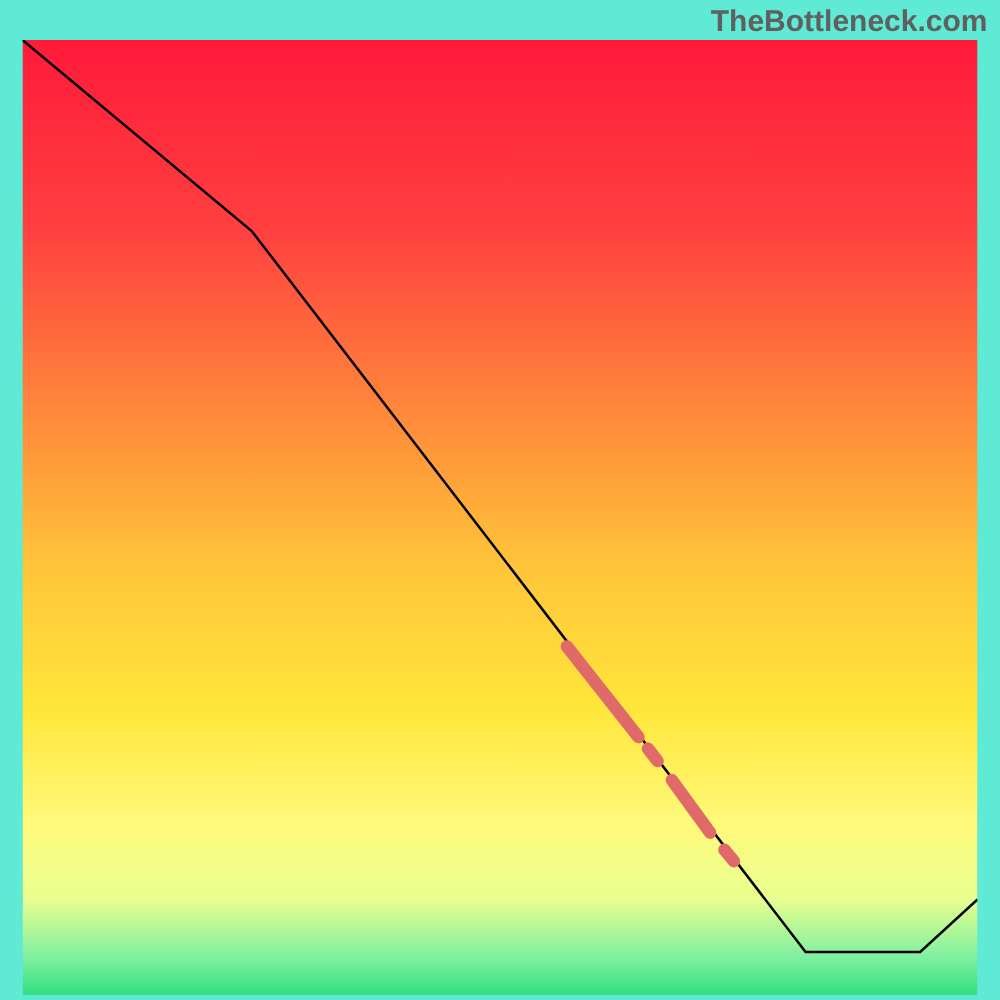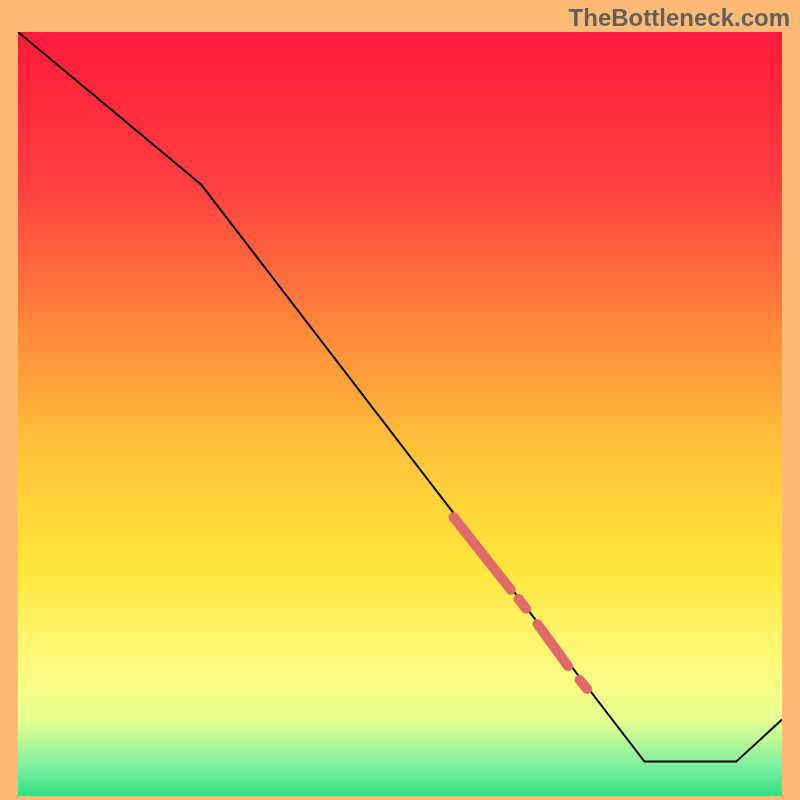--- a/index.html
+++ b/index.html
@@ -1,21 +1,21 @@
 <!DOCTYPE html>
 <html><head>
 <meta charset="utf-8">
 <style>
   * { margin: 0; padding: 0; box-sizing: border-box; }
   html, body { width: 800px; height: 800px; overflow: hidden; }
   .container {
     position: relative;
     width: 800px;
     height: 800px;
-    background: #fdba74;
+    background: #5eead4;
   }
   .watermark {
     position: absolute;
     top: 4px;
     right: 10px;
     font-family: Arial, sans-serif;
     font-size: 24px;
     font-weight: bold;
     color: #606060;
     z-index: 10;

